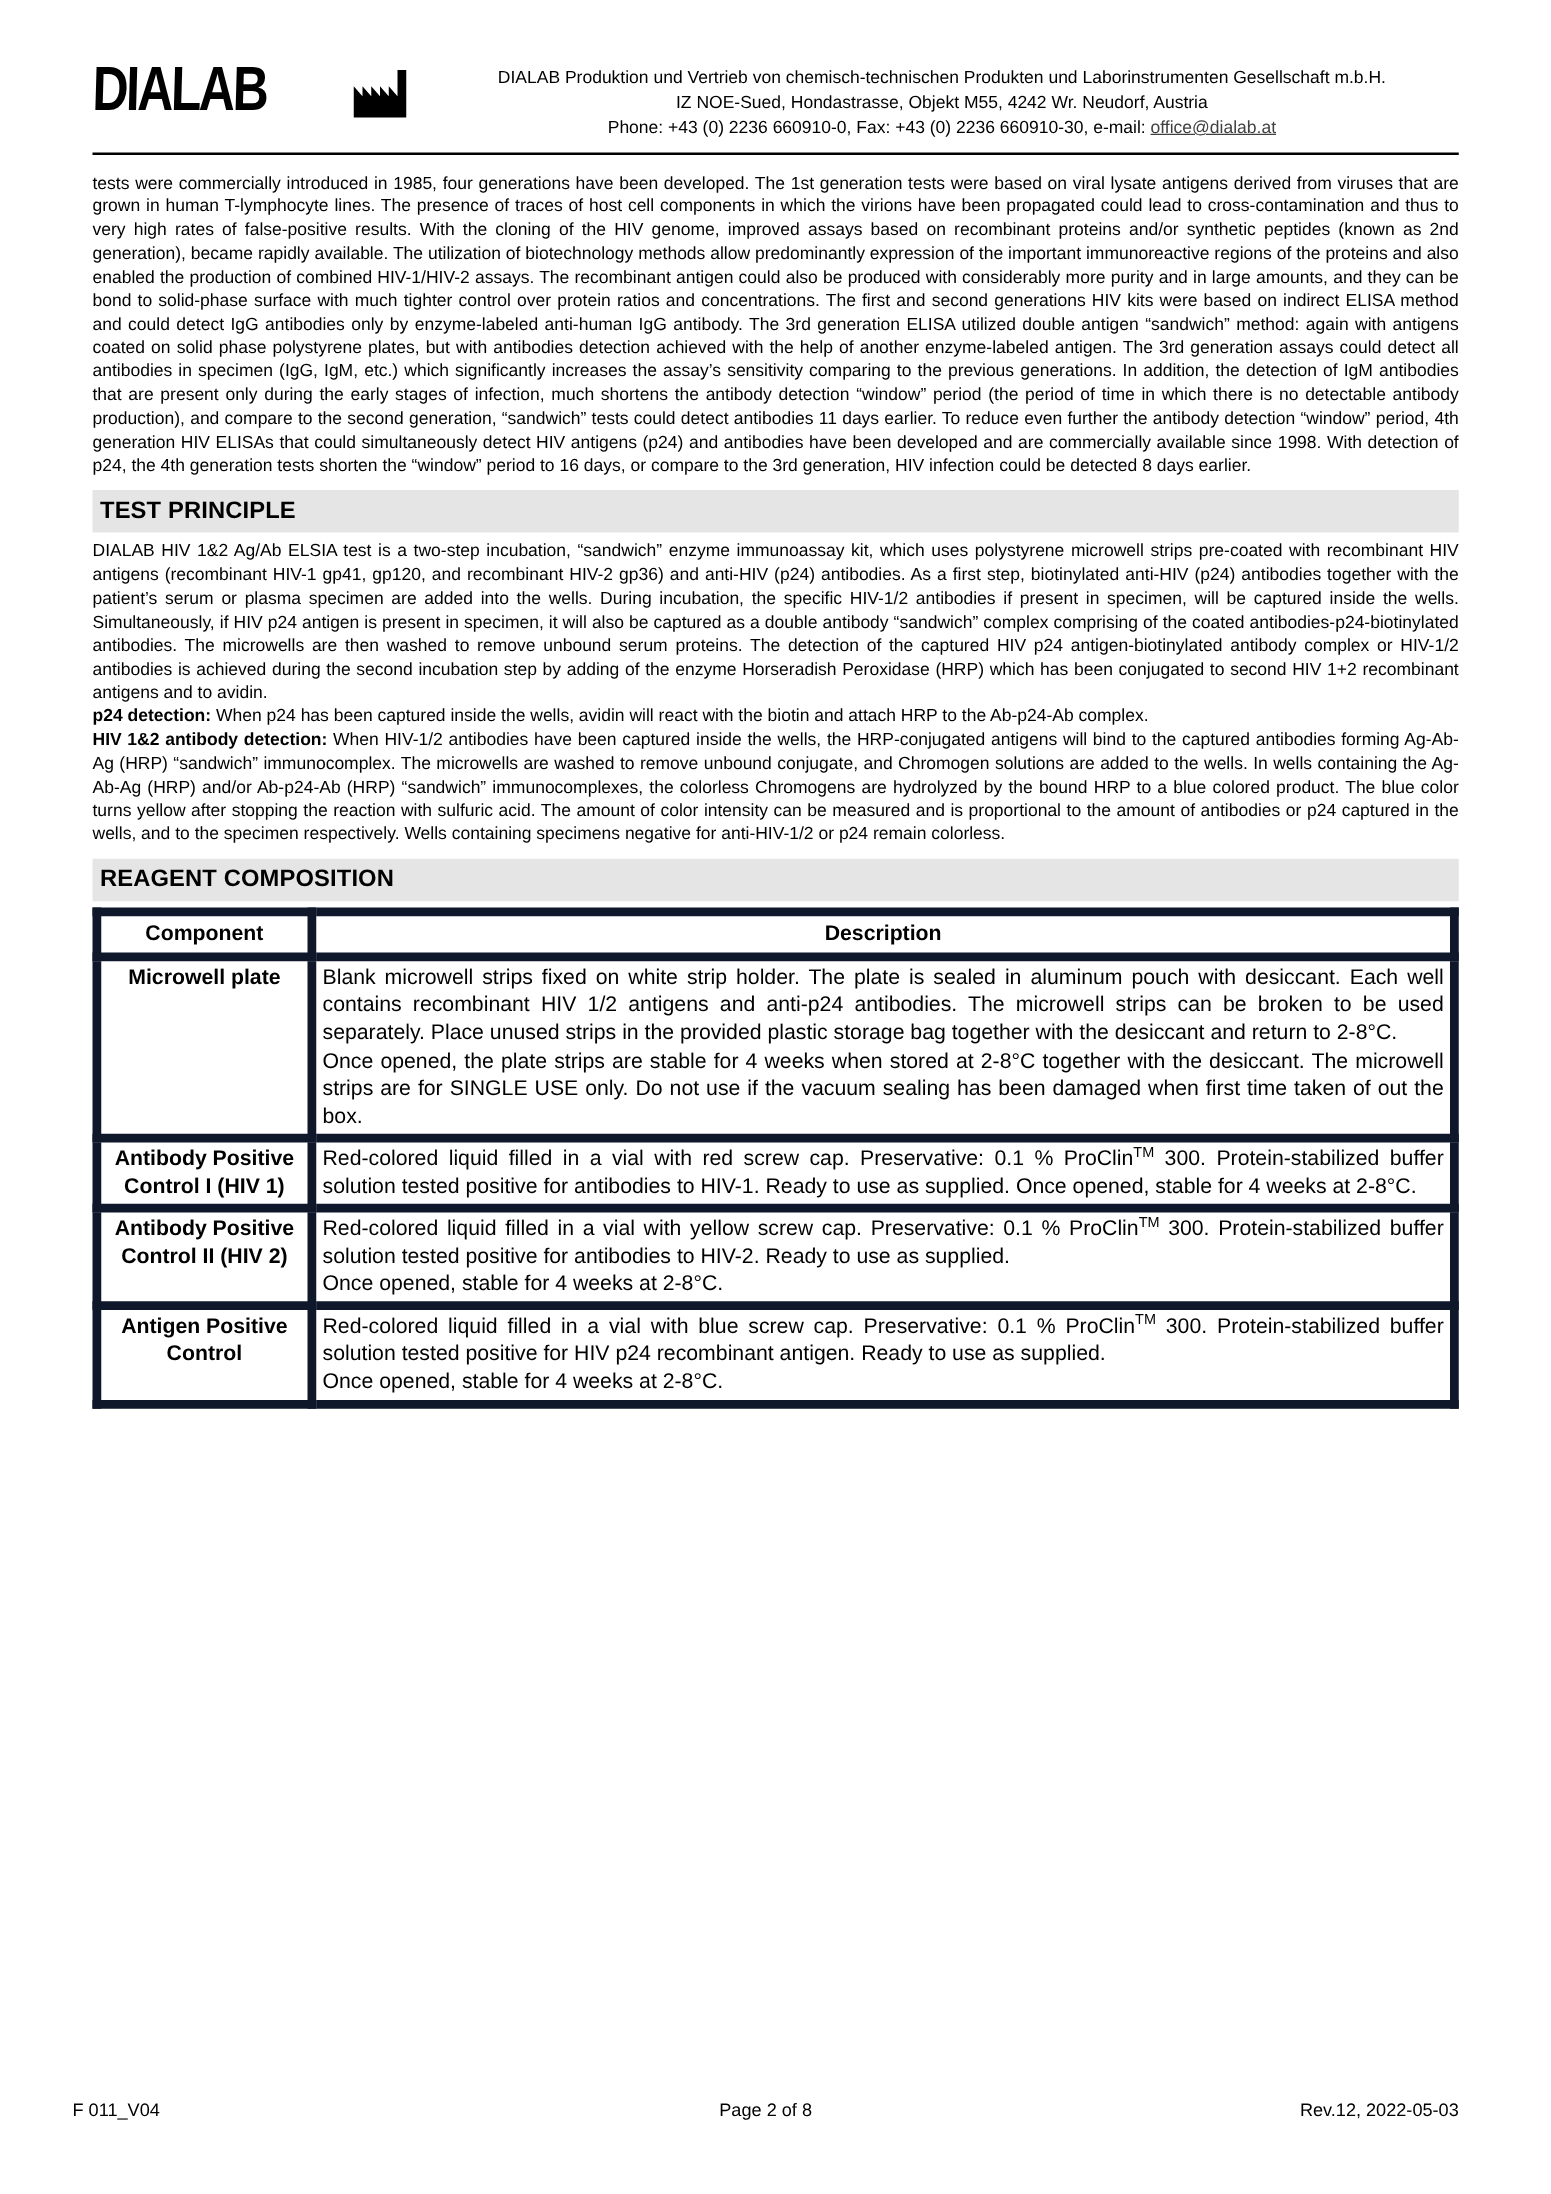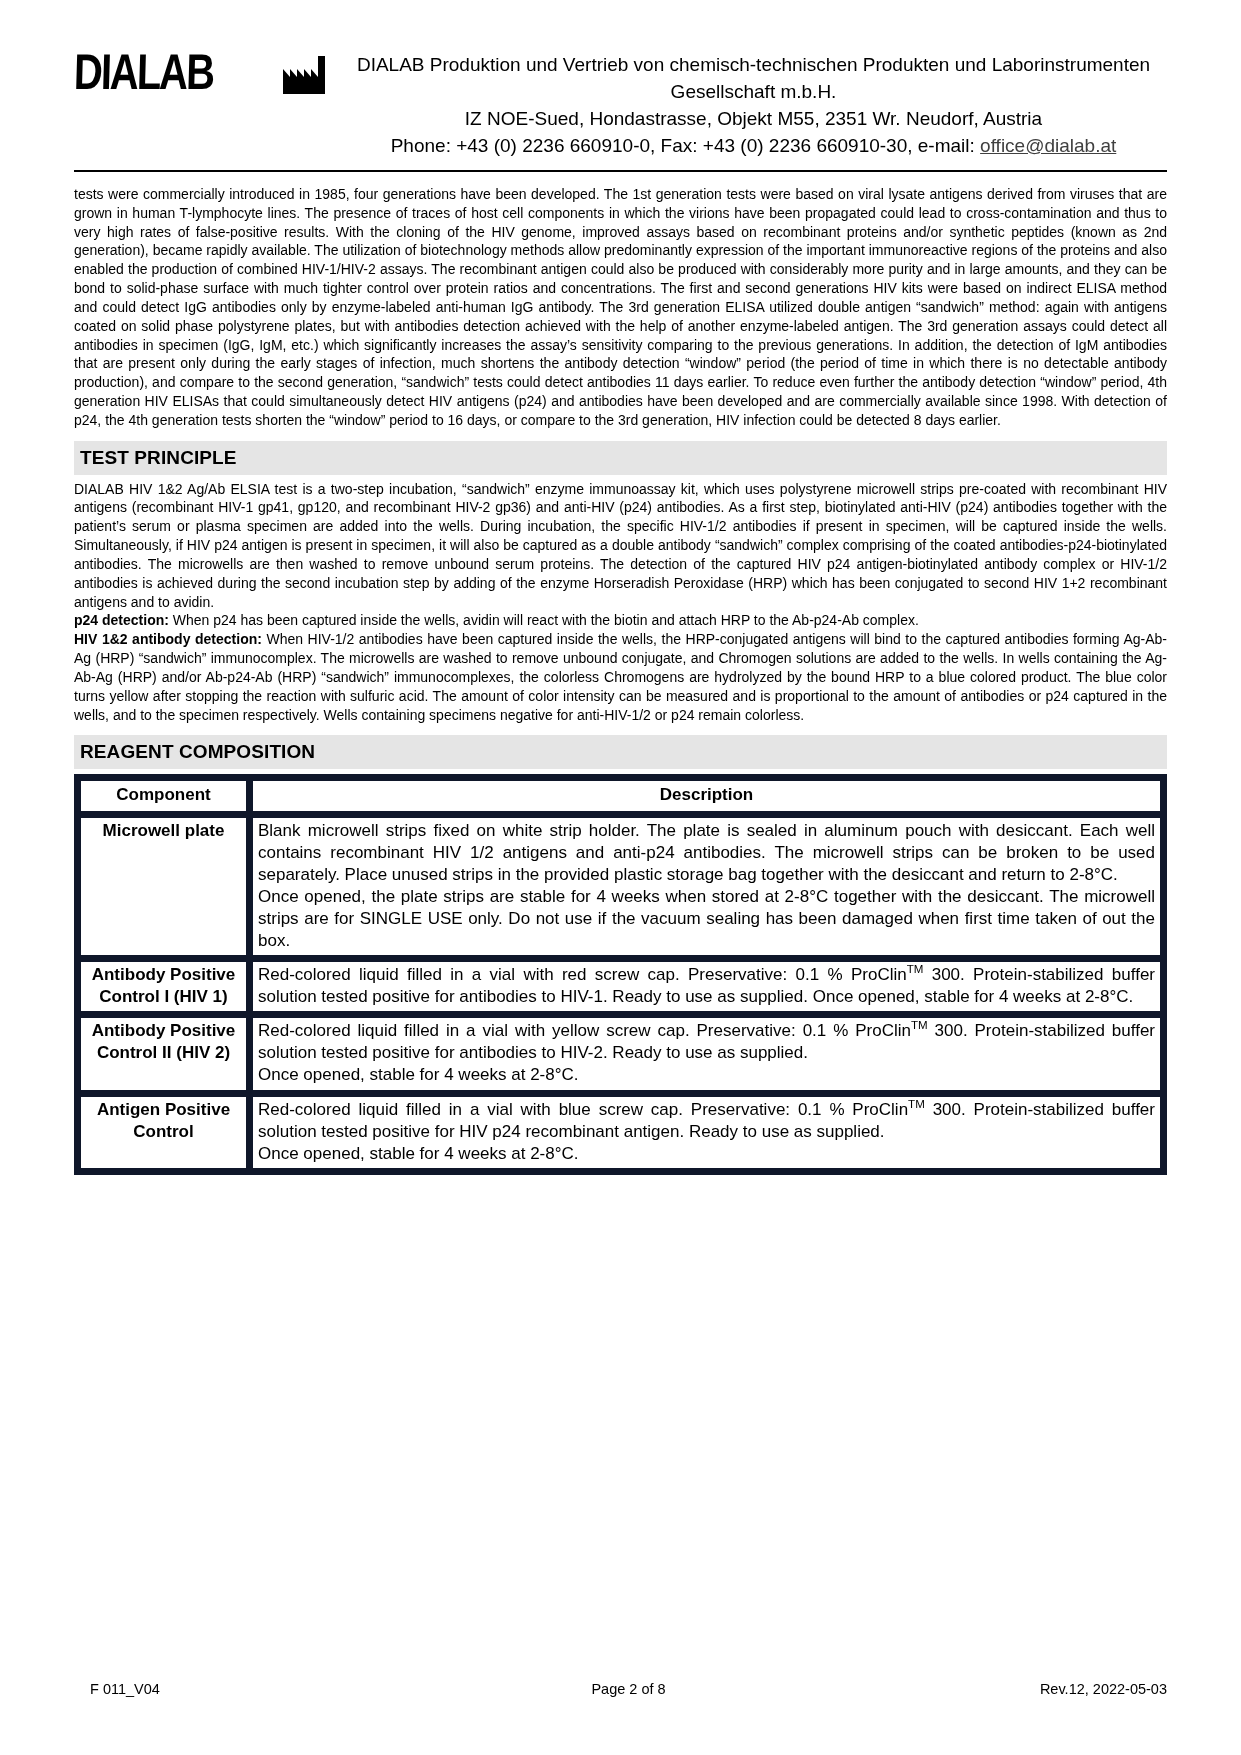--- a/index.html
+++ b/index.html
@@ -50,21 +50,21 @@
     flex: 0 0 66px;
     display: flex;
     align-items: flex-start;
     justify-content: center;
     padding-top: 12px;
   }
   .factory-icon { display:block; }
   .header-text {
     flex: 1 1 auto;
     text-align: center;
-    font-size: 19px;
+    font-size: 14px;
     line-height: 1.42;
     padding-top: 8px;
     color: #000;
   }
   .header-text a {
     color: #404040;
     text-decoration: underline;
   }
   .header-rule {
     border: 0;
@@ -123,21 +123,21 @@
     text-align: justify;
     text-justify: inter-word;
     margin-top: 36px;
   }
   td.desc p { margin: 0; }
   sup { font-size: 0.68em; vertical-align: super; line-height: 0; }
 
   
   .doc-footer {
     position: absolute;
-    left: 90px;
+    left: 58px;
     right: 74px;
     bottom: 58px;
     display: flex;
     font-size: 14.5px;
   }
   .doc-footer .f-left  { flex: 1 1 0; text-align: left; }
   .doc-footer .f-mid   { flex: 1 1 0; text-align: center; }
   .doc-footer .f-right { flex: 1 1 0; text-align: right; }
 </style>
 </head>
@@ -149,21 +149,21 @@
     <div class="logo-cell">
       <span class="logo-mark">DIALAB</span>
     </div>
     <div class="factory-cell">
       <svg class="factory-icon" width="52" height="40" viewBox="0 0 52 40" aria-hidden="true">
         <path fill="#000000" d="M2 38 L2 13 L9 21 L9 13 L16 21 L16 13 L23 21 L23 13 L30 21 L30 13 L37 21 L37 0 L44 0 L44 38 Z"></path>
       </svg>
     </div>
     <div class="header-text">
       <div>DIALAB Produktion und Vertrieb von chemisch-technischen Produkten und Laborinstrumenten Gesellschaft m.b.H.</div>
-      <div>IZ NOE-Sued, Hondastrasse, Objekt M55, 2351 Wr. Neudorf, Austria</div>
+      <div>IZ NOE-Sued, Hondastrasse, Objekt M55, 4242 Wr. Neudorf, Austria</div>
       <div><span>Phone: +43 (0) 2236 660910-0, Fax: +43 (0) 2236 660910-30, e-mail: </span><a href="#">office@dialab.at</a></div>
     </div>
   </div>
   <hr class="header-rule">
 
   <p class="body-text">tests were commercially introduced in 1985, four generations have been developed. The 1st generation tests were based on viral lysate antigens derived from viruses that are grown in human T-lymphocyte lines. The presence of traces of host cell components in which the virions have been propagated could lead to cross-contamination and thus to very high rates of false-positive results. With the cloning of the HIV genome, improved assays based on recombinant proteins and/or synthetic peptides (known as 2nd generation), became rapidly available. The utilization of biotechnology methods allow predominantly expression of the important immunoreactive regions of the proteins and also enabled the production of combined HIV-1/HIV-2 assays. The recombinant antigen could also be produced with considerably more purity and in large amounts, and they can be bond to solid-phase surface with much tighter control over protein ratios and concentrations. The first and second generations HIV kits were based on indirect ELISA method and could detect IgG antibodies only by enzyme-labeled anti-human IgG antibody. The 3rd generation ELISA utilized double antigen “sandwich” method: again with antigens coated on solid phase polystyrene plates, but with antibodies detection achieved with the help of another enzyme-labeled antigen. The 3rd generation assays could detect all antibodies in specimen (IgG, IgM, etc.) which significantly increases the assay’s sensitivity comparing to the previous generations. In addition, the detection of IgM antibodies that are present only during the early stages of infection, much shortens the antibody detection “window” period (the period of time in which there is no detectable antibody production), and compare to the second generation, “sandwich” tests could detect antibodies 11 days earlier. To reduce even further the antibody detection “window” period, 4th generation HIV ELISAs that could simultaneously detect HIV antigens (p24) and antibodies have been developed and are commercially available since 1998. With detection of p24, the 4th generation tests shorten the “window” period to 16 days, or compare to the 3rd generation, HIV infection could be detected 8 days earlier.</p>
 
   <div class="section-bar">TEST PRINCIPLE</div>
   <p class="body-text">DIALAB HIV 1&amp;2 Ag/Ab ELSIA test is a two-step incubation, “sandwich” enzyme immunoassay kit, which uses polystyrene microwell strips pre-coated with recombinant HIV antigens (recombinant HIV-1 gp41, gp120, and recombinant HIV-2 gp36) and anti-HIV (p24) antibodies. As a first step, biotinylated anti-HIV (p24) antibodies together with the patient’s serum or plasma specimen are added into the wells. During incubation, the specific HIV-1/2 antibodies if present in specimen, will be captured inside the wells. Simultaneously, if HIV p24 antigen is present in specimen, it will also be captured as a double antibody “sandwich” complex comprising of the coated antibodies-p24-biotinylated antibodies. The microwells are then washed to remove unbound serum proteins. The detection of the captured HIV p24 antigen-biotinylated antibody complex or HIV-1/2 antibodies is achieved during the second incubation step by adding of the enzyme Horseradish Peroxidase (HRP) which has been conjugated to second HIV 1+2 recombinant antigens and to avidin.</p>
   <p class="body-text"><strong>p24 detection:</strong><span> When p24 has been captured inside the wells, avidin will react with the biotin and attach HRP to the Ab-p24-Ab complex.</span></p>

